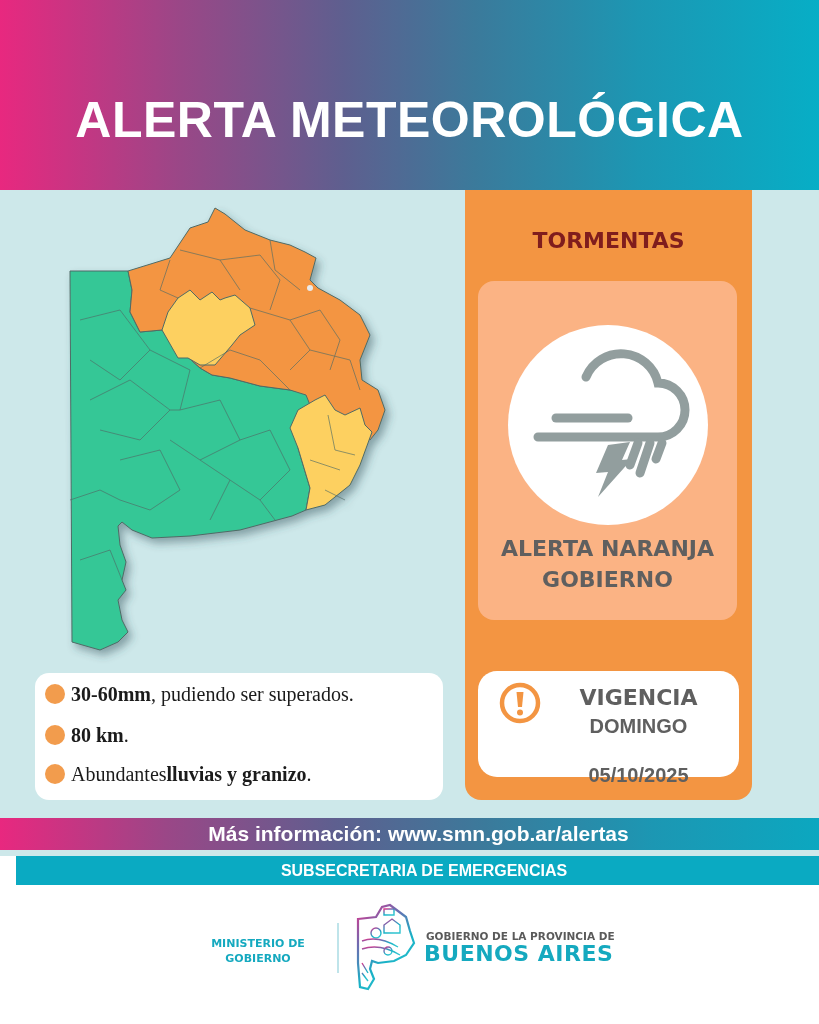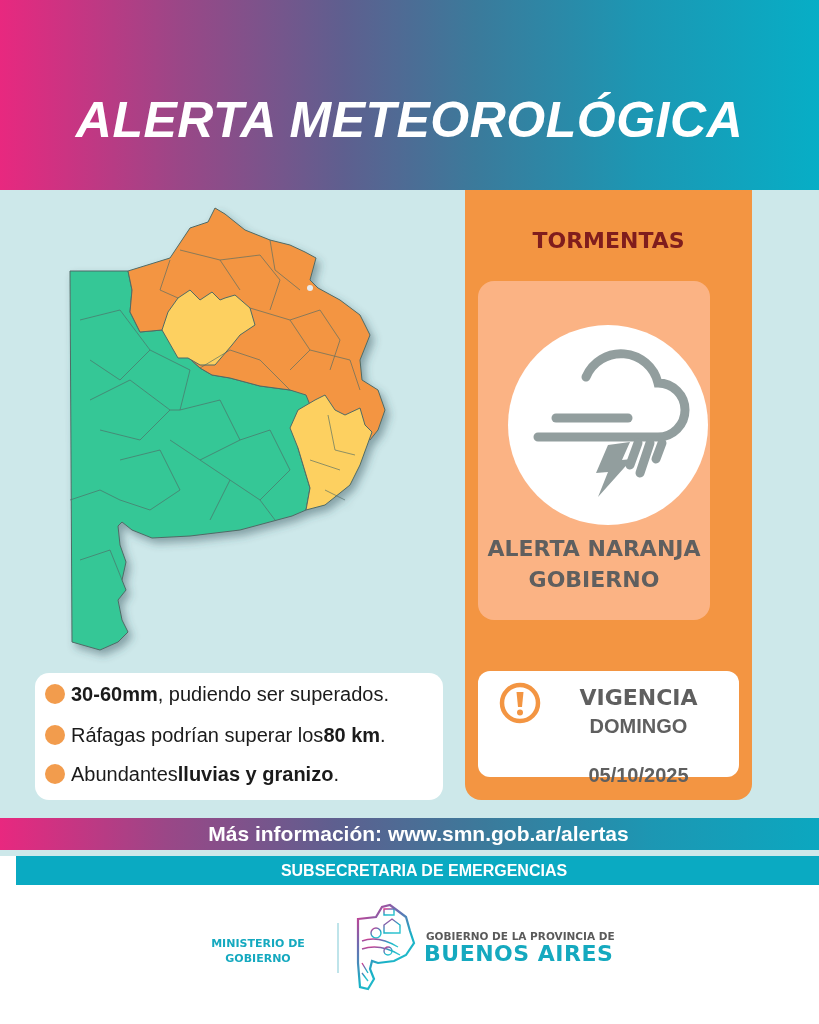--- a/index.html
+++ b/index.html
@@ -1,32 +1,32 @@
 <!DOCTYPE html>
 <html><head>
 <meta charset="utf-8">
 <style>
   html, body { margin:0; padding:0; }
   body { width:819px; height:1024px; position:relative; overflow:hidden; background:#ffffff; font-family:"DejaVu Sans", sans-serif; }
   .header { position:absolute; left:0; top:0; width:819px; height:190px;
-    background:linear-gradient(90deg,#e8287f 0%,#9a4787 22%,#5e5f8f 42%,#3b7a9b 58%,#1c97b3 78%,#07aec6 100%);font-style:italic; }
+    background:linear-gradient(90deg,#e8287f 0%,#9a4787 22%,#5e5f8f 42%,#3b7a9b 58%,#1c97b3 78%,#07aec6 100%); }
   .header-title { position:absolute; left:0; right:0; top:90px; text-align:center; color:#fff;
     font-family:"Liberation Sans", sans-serif; font-weight:bold; font-size:50px; letter-spacing:0.5px; line-height:60px; }
   .main { position:absolute; left:0; top:190px; width:819px; height:628px; background:#cde8ea; }
   .map { position:absolute; left:60px; top:200px; width:340px; height:470px; }
   .legend { position:absolute; left:35px; top:673px; width:408px; height:127px; background:#fff; border-radius:14px; }
-  .legend-item { position:absolute; left:10px; height:30px; display:flex; align-items:center; font-family:Liberation Sans, sans-serif; font-size:20px; color:#1b1b1b; white-space:nowrap; }
+  .legend-item { position:absolute; left:10px; height:30px; display:flex; align-items:center; font-family:Liberation Serif, serif; font-size:20px; color:#1b1b1b; white-space:nowrap; }
   .dot { width:20px; height:20px; border-radius:50%; background:#f29c4d; margin-right:6px; flex:0 0 auto; }
   .legend-item b { font-weight:bold; }
   .orange-panel { position:absolute; left:465px; top:190px; width:287px; height:610px; background:#f39542; border-radius:0 0 16px 16px; }
   .panel-title { position:absolute; left:0; right:0; top:38px; text-align:center; color:#7f1d1d; font-family:"DejaVu Sans", sans-serif; font-weight:bold; font-size:22px; }
-  .inner-panel { position:absolute; left:13px; top:91px; width:232px; height:339px; background:#fbb384; border-radius:16px; }
+  .inner-panel { position:absolute; left:13px; top:91px; width:259px; height:339px; background:#fbb384; border-radius:16px; }
   .icon-circle { position:absolute; left:30px; top:44px; width:200px; height:200px; border-radius:50%; background:#fff; }
   .alert-level { position:absolute; left:0; right:0; top:252px; text-align:center; color:#5f5f5f; font-family:"DejaVu Sans", sans-serif; font-weight:bold; font-size:22px; line-height:31px; }
-  .vigencia-box { position:absolute; left:13px; top:481px; width:261px; height:106px; background:#fff; border-radius:12px; }
+  .vigencia-box { position:absolute; left:13px; top:481px; width:261px; height:106px; background:#fff; border-radius:19px; }
   .warn-icon { position:absolute; left:20px; top:10px; width:44px; height:44px; }
   .vig-title { position:absolute; left:60px; right:0; top:14px; text-align:center; color:#5f5f5f; font-family:"DejaVu Sans", sans-serif; font-weight:bold; font-size:22px; }
   .vig-line { position:absolute; left:60px; right:0; text-align:center; color:#5f5f5f; font-family:"Liberation Sans", sans-serif; font-weight:bold; font-size:20px; }
   .band1 { position:absolute; left:0; top:818px; width:819px; height:32px;
     background:linear-gradient(90deg,#e8287f 0%,#9a4787 20%,#5e5f8f 40%,#3b7a9b 58%,#1c97b3 78%,#0aa9c1 100%);padding-left:18px; }
   .band1-text { position:absolute; left:0; right:0; top:0; line-height:32px; text-align:center; color:#fff; font-family:"Liberation Sans", sans-serif; font-weight:bold; font-size:21px; }
   .sep { position:absolute; left:0; top:850px; width:819px; height:6px; background:#cde8ea; }
   .band2 { position:absolute; left:16px; top:856px; width:816px; height:29px; background:#0aaac2; }
   .band2-text { position:absolute; left:0; right:0; top:0; line-height:29px; text-align:center; color:#fff; font-family:"Liberation Sans", sans-serif; font-weight:bold; font-size:16px; }
   .footer { position:absolute; left:0; top:885px; width:819px; height:139px; background:#fff; }
@@ -89,21 +89,20 @@
 </svg>
 
 <div class="legend">
   <div class="legend-item" style="top:6px;">
     <span class="dot"></span>
     <b>30-60mm</b>
       <span>, pudiendo ser superados.</span>
   </div>
   <div class="legend-item" style="top:47px;">
     <span class="dot"></span>
-    <span>Ráfagas podrían superar los </span>
       <b>80 km</b>
       <span>.</span>
   </div>
   <div class="legend-item" style="top:86px;">
     <span class="dot"></span>
     <span>Abundantes </span>
       <b>lluvias y granizo</b>
       <span>.</span>
   </div>
 </div>

